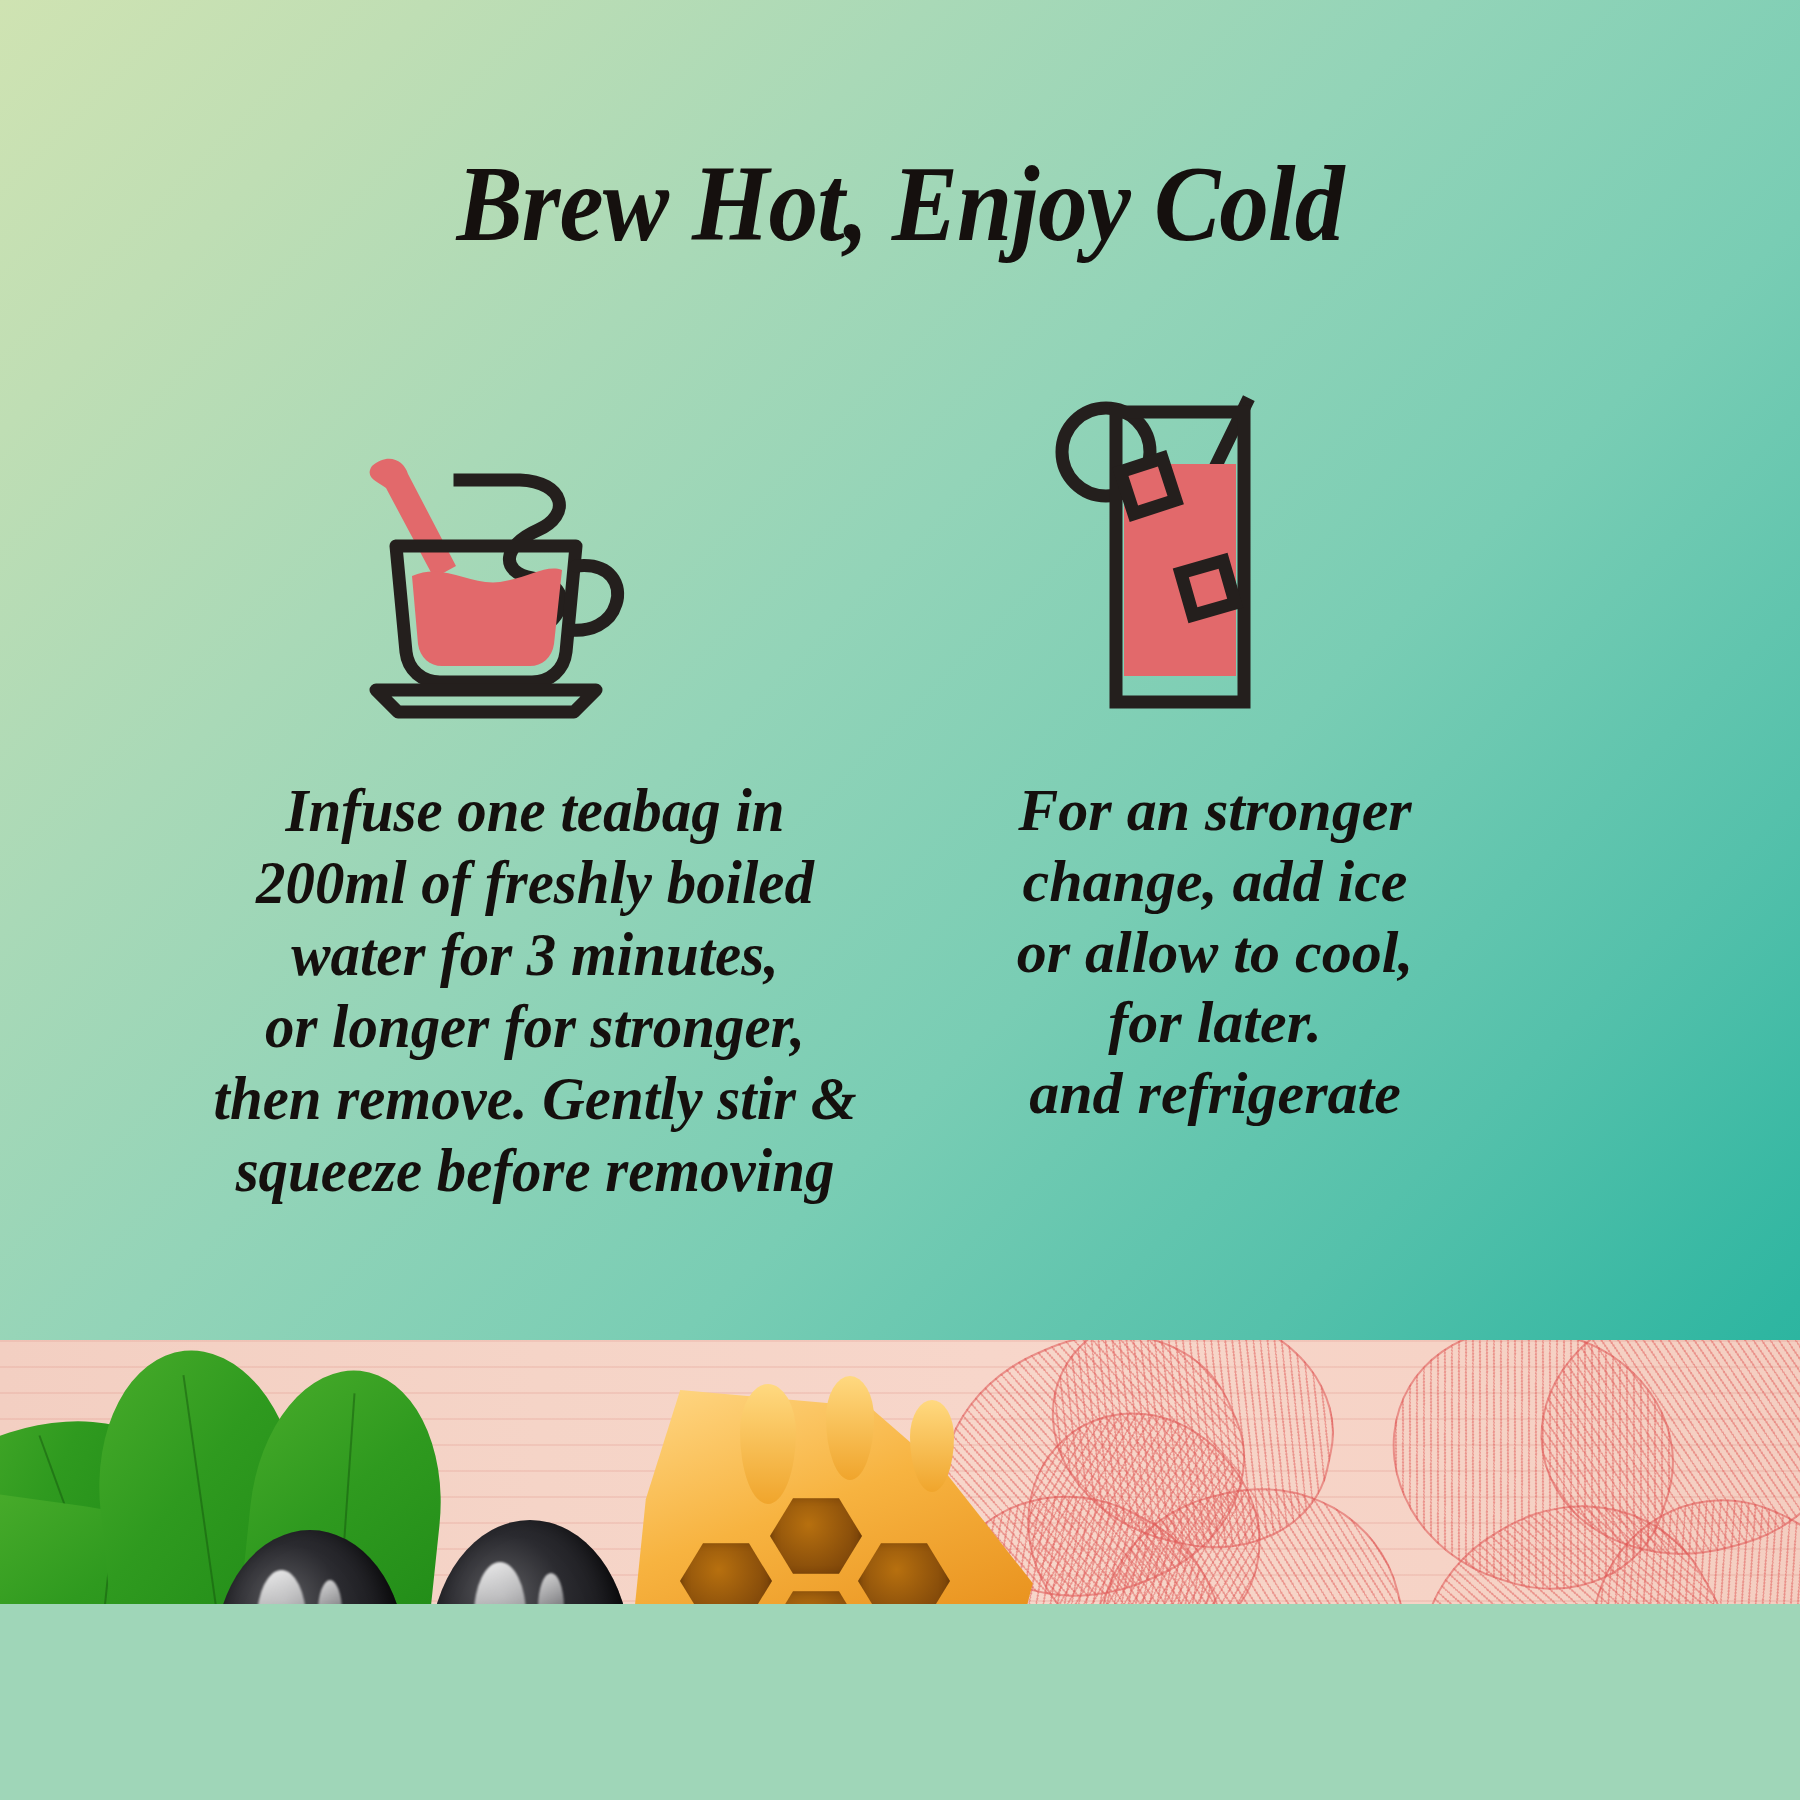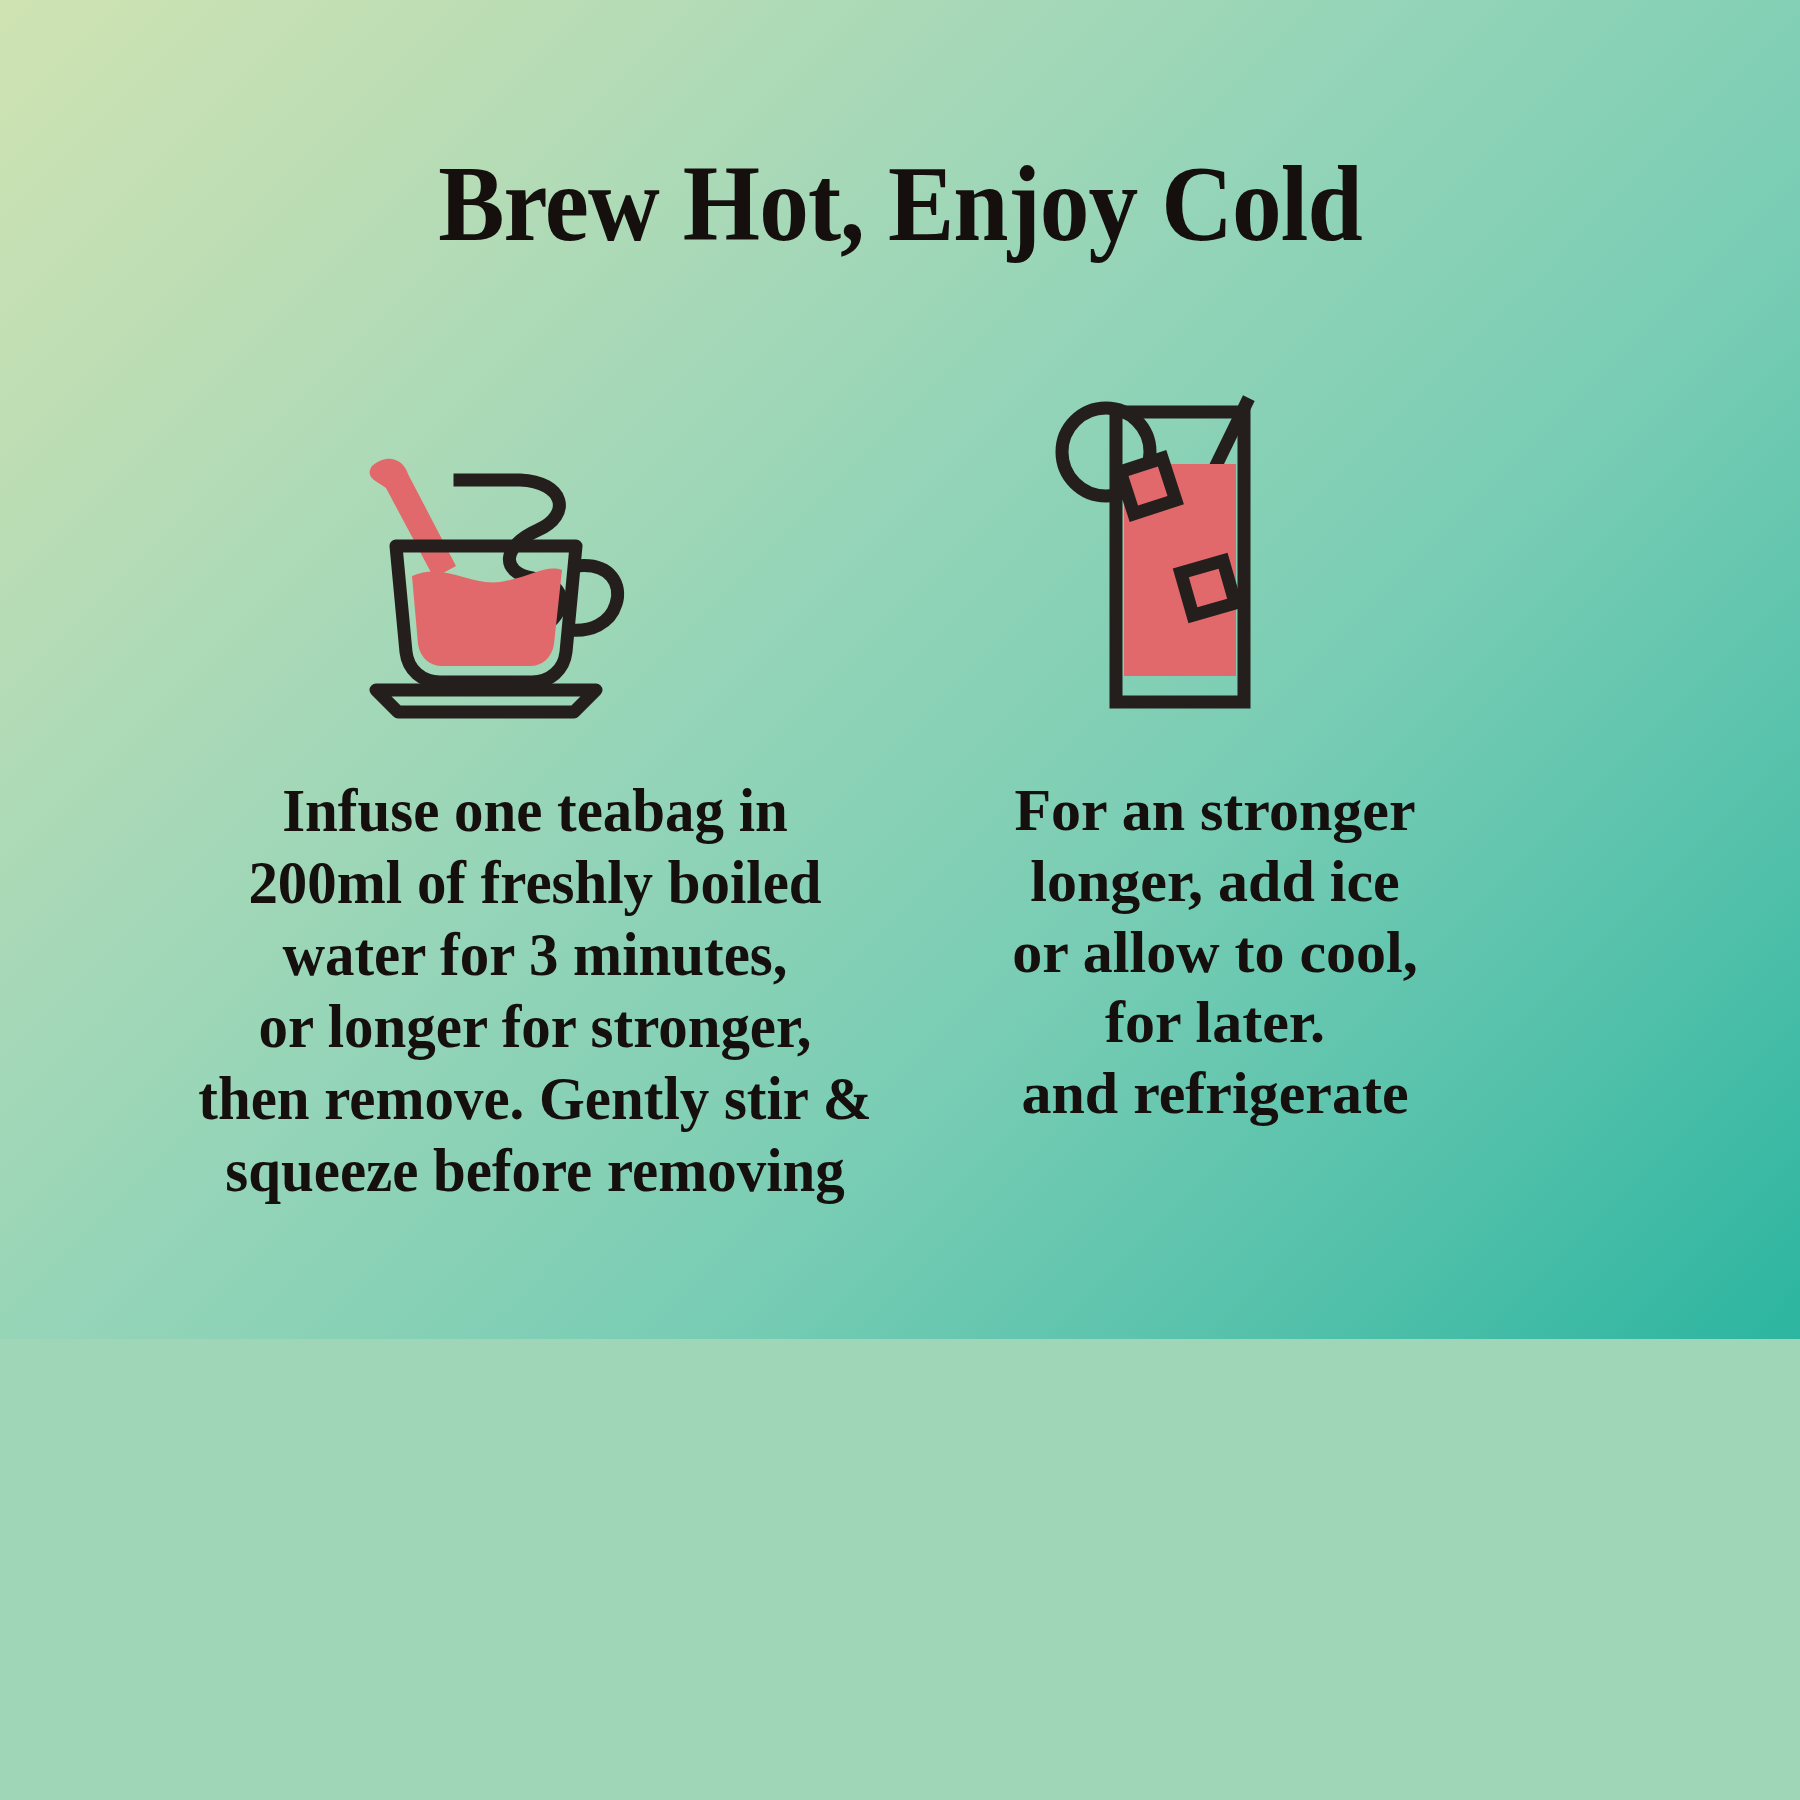--- a/index.html
+++ b/index.html
@@ -2,21 +2,21 @@
 <html><head>
 <meta charset="utf-8">
 <style>
   html,body{margin:0;padding:0;}
   body{
     width:1800px;height:1800px;overflow:hidden;
     font-family:"Liberation Serif", serif;
     background:#9fd6b8;
   }
   #stage{
-    position:relative;width:1800px;height:1339px;overflow:hidden;
+    position:relative;width:1800px;height:1604px;overflow:hidden;font-style:italic;
   }
   
   .bg{
     position:absolute;left:0;top:0;width:1800px;height:1800px;
     background:
       linear-gradient(135deg,
         #cfe3b2 0%,
         #bfdeb4 12%,
         #a9d9b7 26%,
         #93d4b8 40%,
@@ -202,21 +202,21 @@
     <span class="ln">Infuse one teabag in</span>
     <span class="ln">200ml of freshly boiled</span>
     <span class="ln">water for 3 minutes,</span>
     <span class="ln">or longer for stronger,</span>
     <span class="ln">then remove. Gently stir &amp;</span>
     <span class="ln">squeeze before removing</span>
   </div>
 
   <div class="col col-right">
     <span class="ln">For an stronger</span>
-    <span class="ln">longer, add ice</span>
+    <span class="ln">change, add ice</span>
     <span class="ln">or allow to cool,</span>
     <span class="ln">for later.</span>
     <span class="ln">and refrigerate</span>
   </div>
 
   <div class="photo">
     <div class="lines"></div>
 
     <div class="hib" style="left:900px;width:520px;">
       <div class="petal" style="left:40px;  top:40px;  width:300px;height:250px;transform:rotate(-24deg);"></div>

